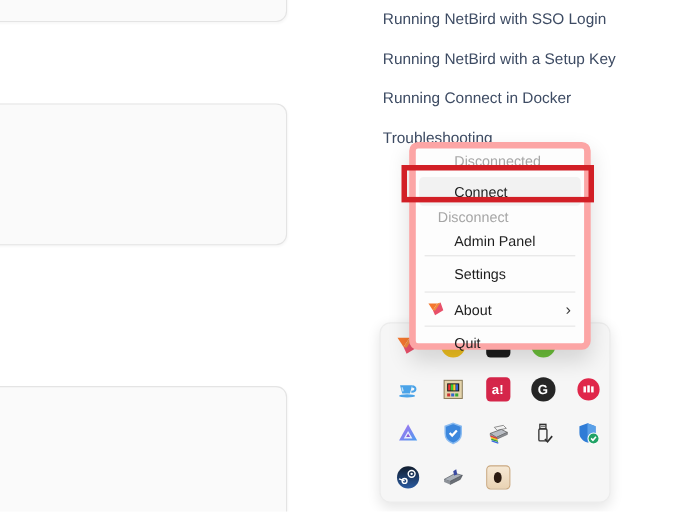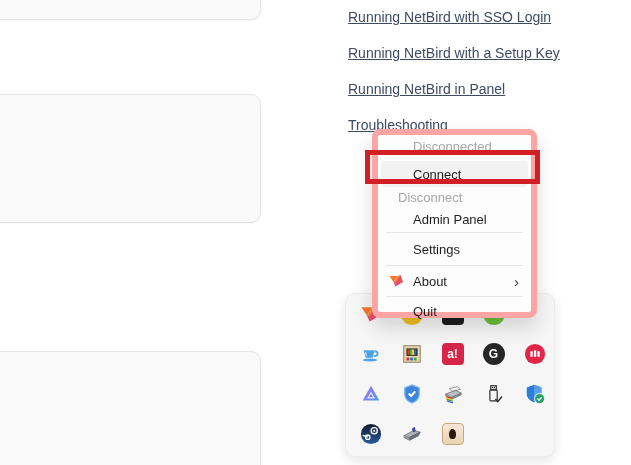--- a/index.html
+++ b/index.html
@@ -16,21 +16,21 @@
     box-shadow:0 1px 2px rgba(0,0,0,0.03);
     z-index:1;
   }
   .card1 { top:-40px; height:60px; }
   .card2 { top:94px;  height:129px; }
   .card3 { top:351px; height:160px; }
 
   
   .doc-link {
     position:absolute; left:348px; z-index:1;
-    font-size:14px; color:#3d4b63; cursor:pointer; white-space:nowrap;text-decoration:underline;
+    font-size:14px; color:#3d4b63; cursor:pointer; white-space:nowrap;
   }
   .link1 { top:9px; } .link2 { top:45px; } .link3 { top:81px; } .link4 { top:117px; }
 
   
   .tray-panel {
     position:absolute; left:345px; top:293px; width:210px; height:164px;
     background:#f6f6f6; border:1px solid #ececec; border-radius:10px;
     box-shadow:0 4px 12px rgba(0,0,0,0.10);
     z-index:2;
     display:grid; grid-template-columns:repeat(5,41px); grid-template-rows:repeat(4,40px);
@@ -81,21 +81,21 @@
 </style>
 </head>
 <body>
 
 <div class="card card1"></div>
 <div class="card card2"></div>
 <div class="card card3"></div>
 
 <div class="doc-link link1">Running NetBird with SSO Login</div>
 <div class="doc-link link2">Running NetBird with a Setup Key</div>
-<div class="doc-link link3">Running NetBird in Panel</div>
+<div class="doc-link link3">Running Connect in Docker</div>
 <div class="doc-link link4">Troubleshooting</div>
 
 <div class="tray-panel">
 
   <div class="tray-cell">
     <svg viewBox="0 0 16 14">
       <polygon points="1,2 9,2 5,8" fill="#f4772e"></polygon>
       <polygon points="5,8 12,1 14.5,8 7,12.5" fill="#e8506a"></polygon>
       <polygon points="5,8 9,2 12,1 7,8.5" fill="#f08a3c"></polygon>
     </svg>

